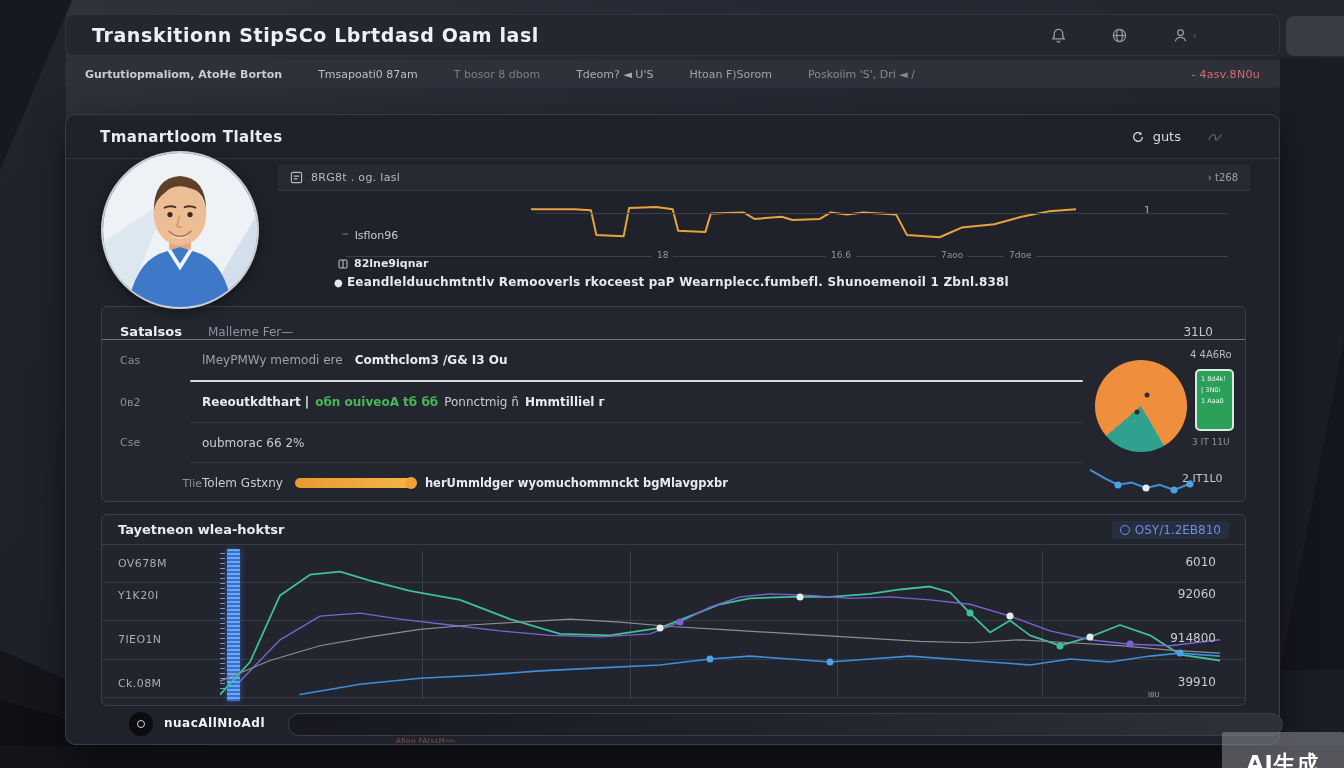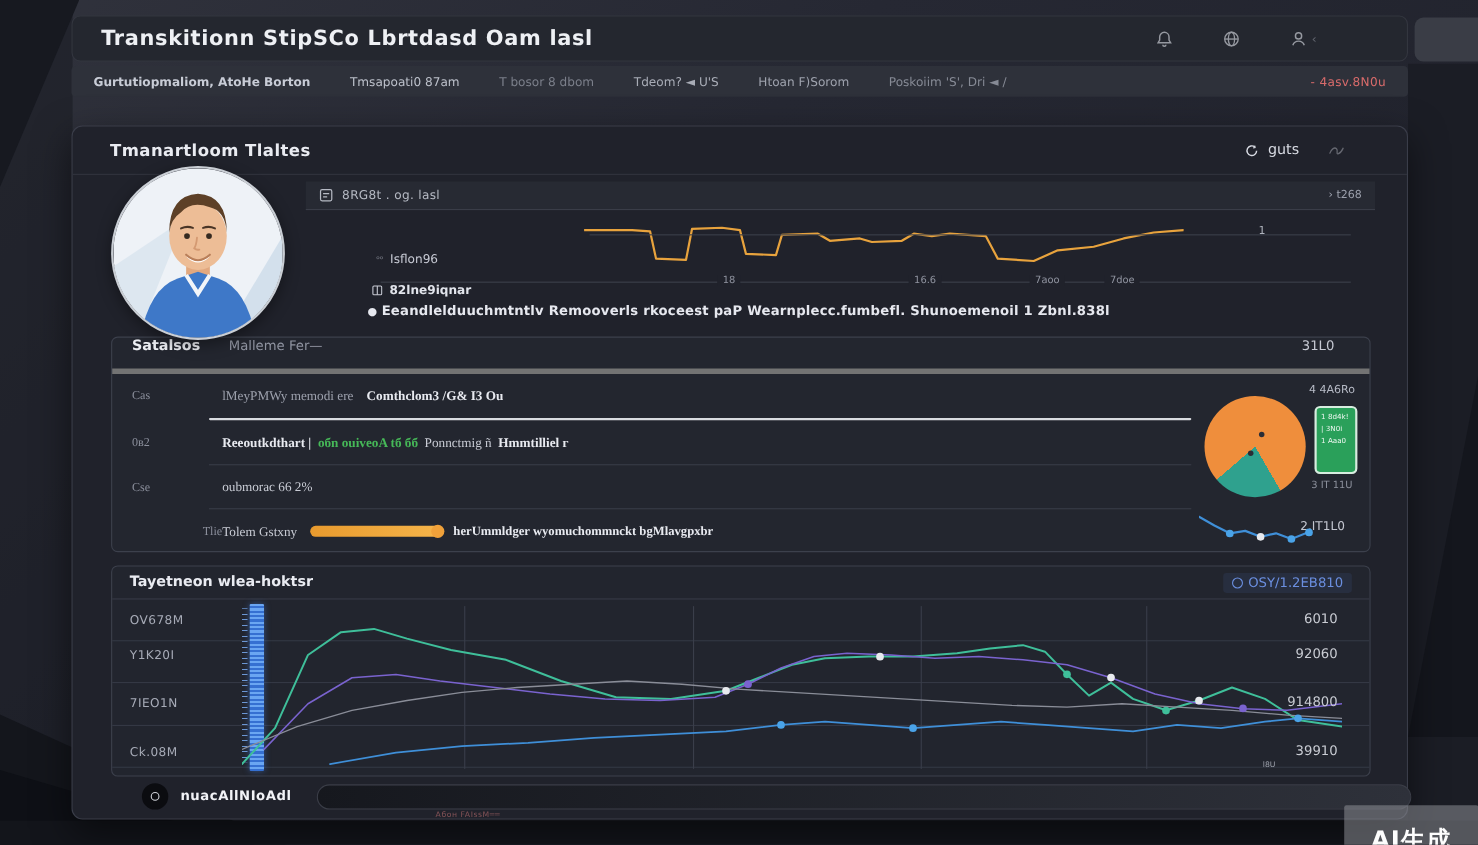--- a/index.html
+++ b/index.html
@@ -75,25 +75,25 @@
   .legend2 { position:absolute; left:272px; top:142px; font-size:11px; font-weight:700; color:#e2e5ec; display:flex; gap:6px; align-items:center; }
   .sup { font-size:8px; color:#8a8e99; }
 
   .summary-row { position:absolute; left:268px; top:160px; width:910px; font-size:12px; font-weight:700;
     color:#e6e8ef; letter-spacing:.2px; white-space:nowrap; overflow:hidden; }
   .summary-row .blt { margin-right:4px; font-size:10px; }
 
   
   .table-card { position:absolute; left:35px; top:191px; width:1145px; height:196px; background:#23262f;
     border:1px solid #3c404c; border-radius:6px; }
-  .tc-head { height:33px; display:flex; align-items:flex-start; padding:0 18px; border-bottom:5px solid #737373; }
+  .tc-head { height:33px; display:flex; align-items:flex-end; padding:0 18px; border-bottom:1px solid #737373; }
   .tc-title { font-size:13px; font-weight:700; color:#edeff4; }
   .tc-sub { font-size:12px; color:#8f93a0; margin-left:26px; }
   .tc-val { margin-left:auto; font-size:12px; color:#c6c9d3; padding-right:14px; }
-  .t-row { display:flex; align-items:center; padding-left:18px;font-family:Liberation Serif, serif; }
+  .t-row { display:flex; align-items:center; padding-left:18px; }
   .t-row .rlabel { width:82px; font-size:11px; color:#8b8f9c; }
   .r1 { height:40px; } .r2 { height:40px; } .r3 { height:39px; } .r4 { height:40px;text-align:right; }
   .div-bright { height:2px; background:#d9dbe0; margin:0 162px 0 88px; border-radius:1px; }
   .div-soft { height:1px; background:#383c47; margin:0 162px 0 88px; }
   .txt-muted { font-size:12px; color:#9da1ad; }
   .txt-bold { font-size:12px; font-weight:700; color:#e8eaf0; }
   .txt-norm { font-size:12px; color:#c9ccd5; }
   .txt-green { font-size:12px; font-weight:700; color:#46b858; }
   .gap12 { margin-left:12px; } .gap6 { margin-left:6px; }
   .progress-pill { width:118px; height:10px; border-radius:5px; margin:0 12px;

